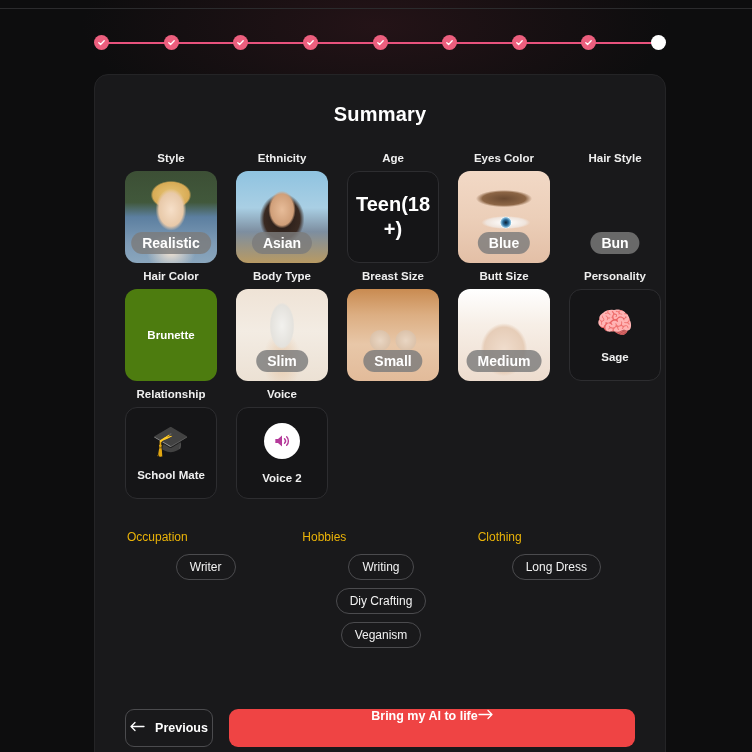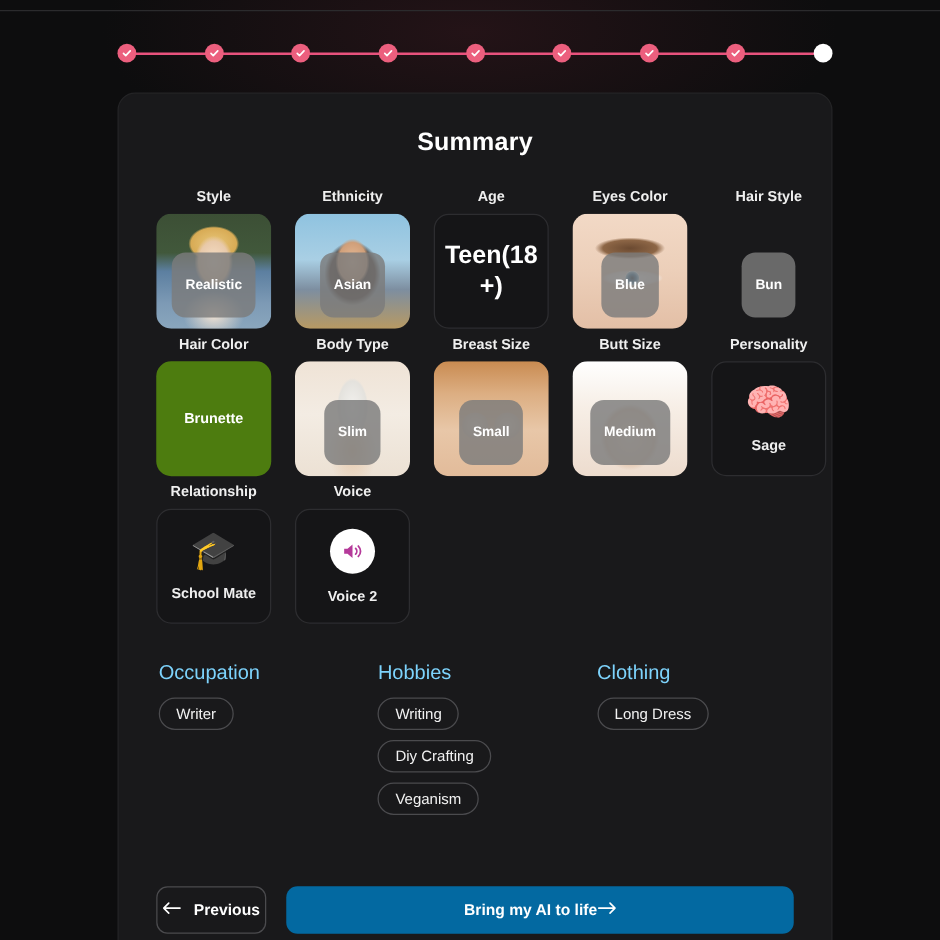--- a/index.html
+++ b/index.html
@@ -74,22 +74,22 @@
     overflow: hidden;
     display: flex; align-items: center; justify-content: center;
   }
   .tile.framed {
     background: #151517;
     border: 1px solid #2d2d30;
   }
   .tile .badge {
     position: absolute; left: 50%; bottom: 9px; transform: translateX(-50%);
     background: rgba(123,123,123,.82);
-    color: #fff; font-size: 11px; font-weight: bold;
-    padding: 20px 11px; border-radius: 11px; white-space: nowrap;
+    color: #fff; font-size: 14px; font-weight: bold;
+    padding: 3px 11px; border-radius: 11px; white-space: nowrap;
   }
   .tile .age-text {
     color: #fff; font-size: 20px; font-weight: bold;
     text-align: center; line-height: 1.25; padding: 0 6px;
   }
   .tile .swatch-text {
     color: #fff; font-size: 11.5px; font-weight: bold;
   }
   .tile .icon-stack {
     display: flex; flex-direction: column; align-items: center; gap: 13px;
@@ -152,23 +152,23 @@
   .swatch-brunette { background: #4d7c0f; }
 
   
   .tag-sections {
     display: grid; grid-template-columns: repeat(3, 1fr);
     column-gap: 18px;
     margin-top: 31px;
     padding-left: 2px;
   }
   .tag-group-label {
-    color: #7dd3fc; font-size: 16px; margin-bottom: 10px;
-  }
-  .tag-list { display: flex; flex-direction: column; align-items: flex-start; gap: 8px; }
+    color: #eab308; font-size: 12px; margin-bottom: 10px;
+  }
+  .tag-list { display: flex; flex-direction: column; align-items: center; gap: 8px; }
   .tag {
     border: 1px solid #4b4b4e;
     border-radius: 13px;
     color: #f2f2f2; font-size: 12px;
     padding: 5px 13px;
     background: transparent;
     white-space: nowrap;
   }
 
   
@@ -180,24 +180,24 @@
     display: flex; align-items: center; justify-content: center; gap: 10px;
     width: 88px; height: 38px;
     border: 1px solid #4b4b4e; border-radius: 9px;
     background: transparent;
     color: #ffffff; font-size: 12.5px; font-weight: bold;
     font-family: "Liberation Sans", sans-serif;
     cursor: pointer;
   }
   .btn-cta {
     flex: 1;
-    display: flex; align-items: center; justify-content: center; 
+    display: flex; align-items: flex-start; justify-content: center; 
     height: 38px;
     border: none; border-radius: 9px;
-    background: #0369a1;
+    background: #ef4444;
     color: #ffffff; font-size: 12.5px; font-weight: bold;
     font-family: "Liberation Sans", sans-serif;
     cursor: pointer;
   }
   .arrow { display: block; }
 </style>
 </head>
 <body>
 
 <div id="app">

